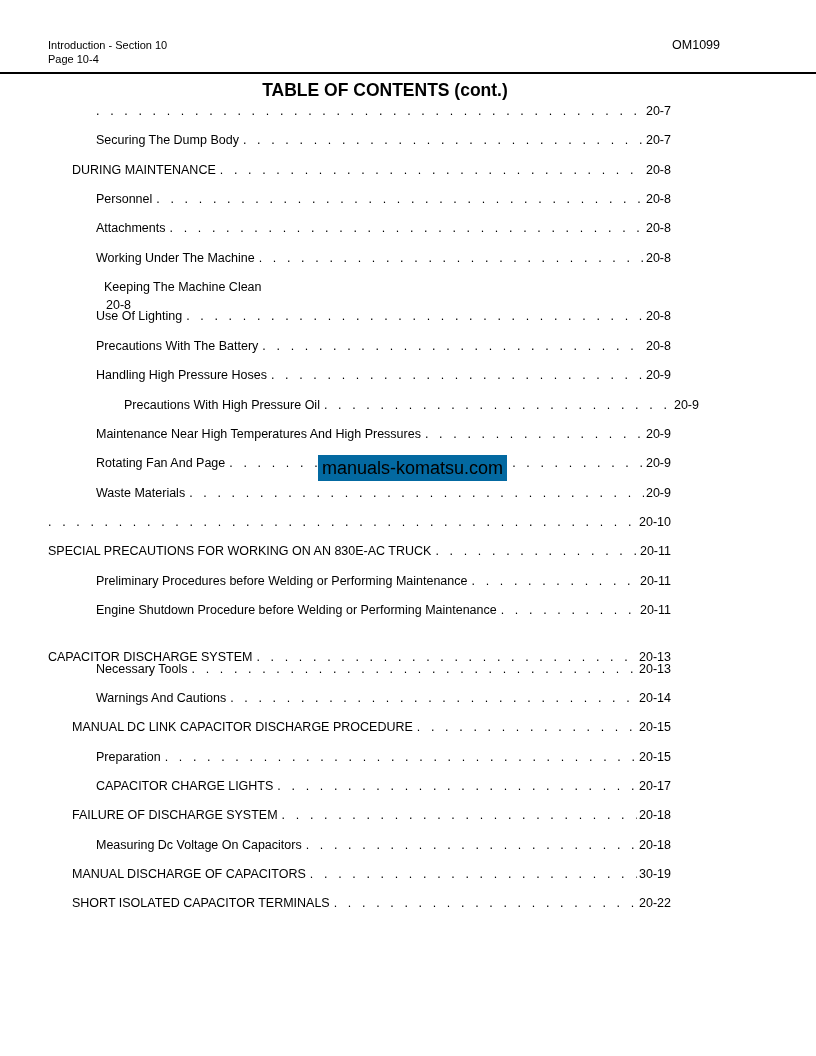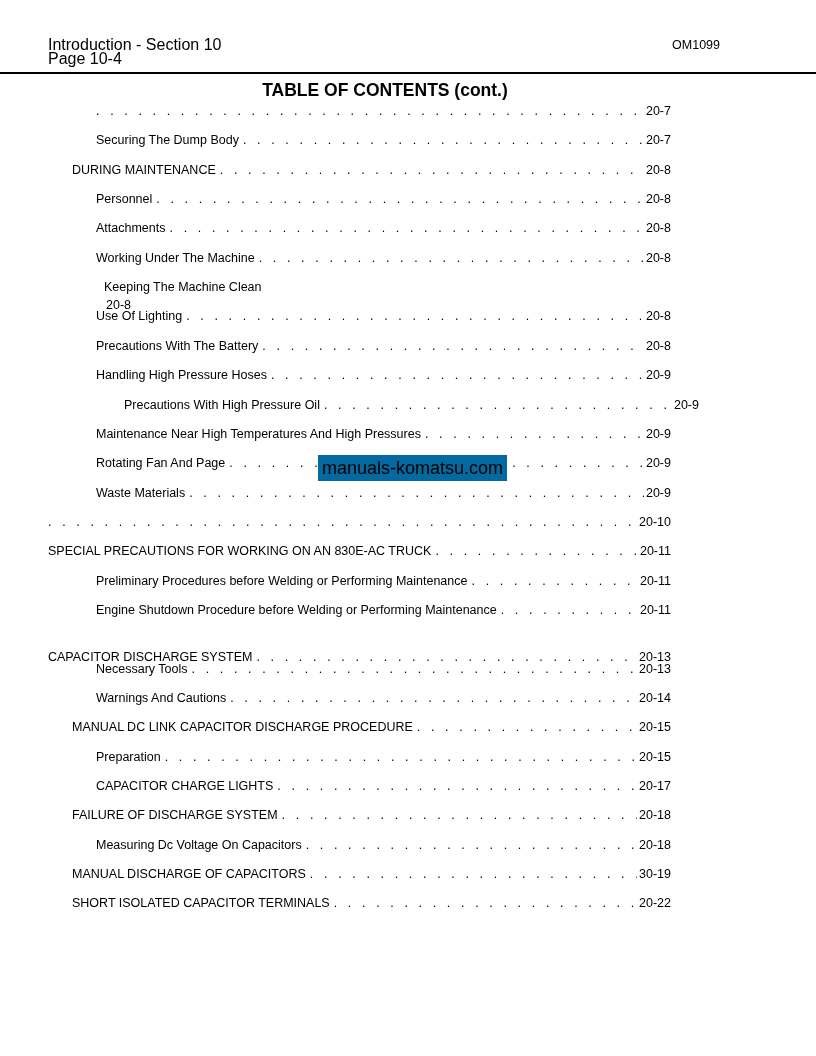--- a/index.html
+++ b/index.html
@@ -1,18 +1,18 @@
 <!DOCTYPE html>
 <html><head>
 <meta charset="utf-8">
 <style>
   html, body { margin:0; padding:0; background:#ffffff; }
   body { width:816px; height:1056px; position:relative; overflow:hidden;
          font-family:"Liberation Sans", sans-serif; color:#000; }
-  .hdr-left { position:absolute; left:48px; top:38px; font-size:16px; line-height:14px; }
+  .hdr-left { position:absolute; left:48px; top:38px; font-size:11px; line-height:14px; }
   .hdr-right { position:absolute; right:96px; top:38px; font-size:12.5px; line-height:14px; }
   .rule { position:absolute; left:0; width:816px; top:72px; height:2px; background:#000; }
   .title { position:absolute; left:0; width:770px; text-align:center; top:79px;
            font-size:17.5px; font-weight:bold; line-height:22px; }
   .toc { position:absolute; left:0; top:102px; width:816px; }
   .row { position:absolute; height:18px; font-size:12.5px; line-height:18px;
          display:flex; align-items:baseline; white-space:nowrap; }
   .row .label { flex:0 0 auto; padding-right:4px; }
   .row .dots { flex:1 1 auto; overflow:hidden; letter-spacing:3.6px; color:#000; }
   .row .page { flex:0 0 auto; padding-left:2px; }

